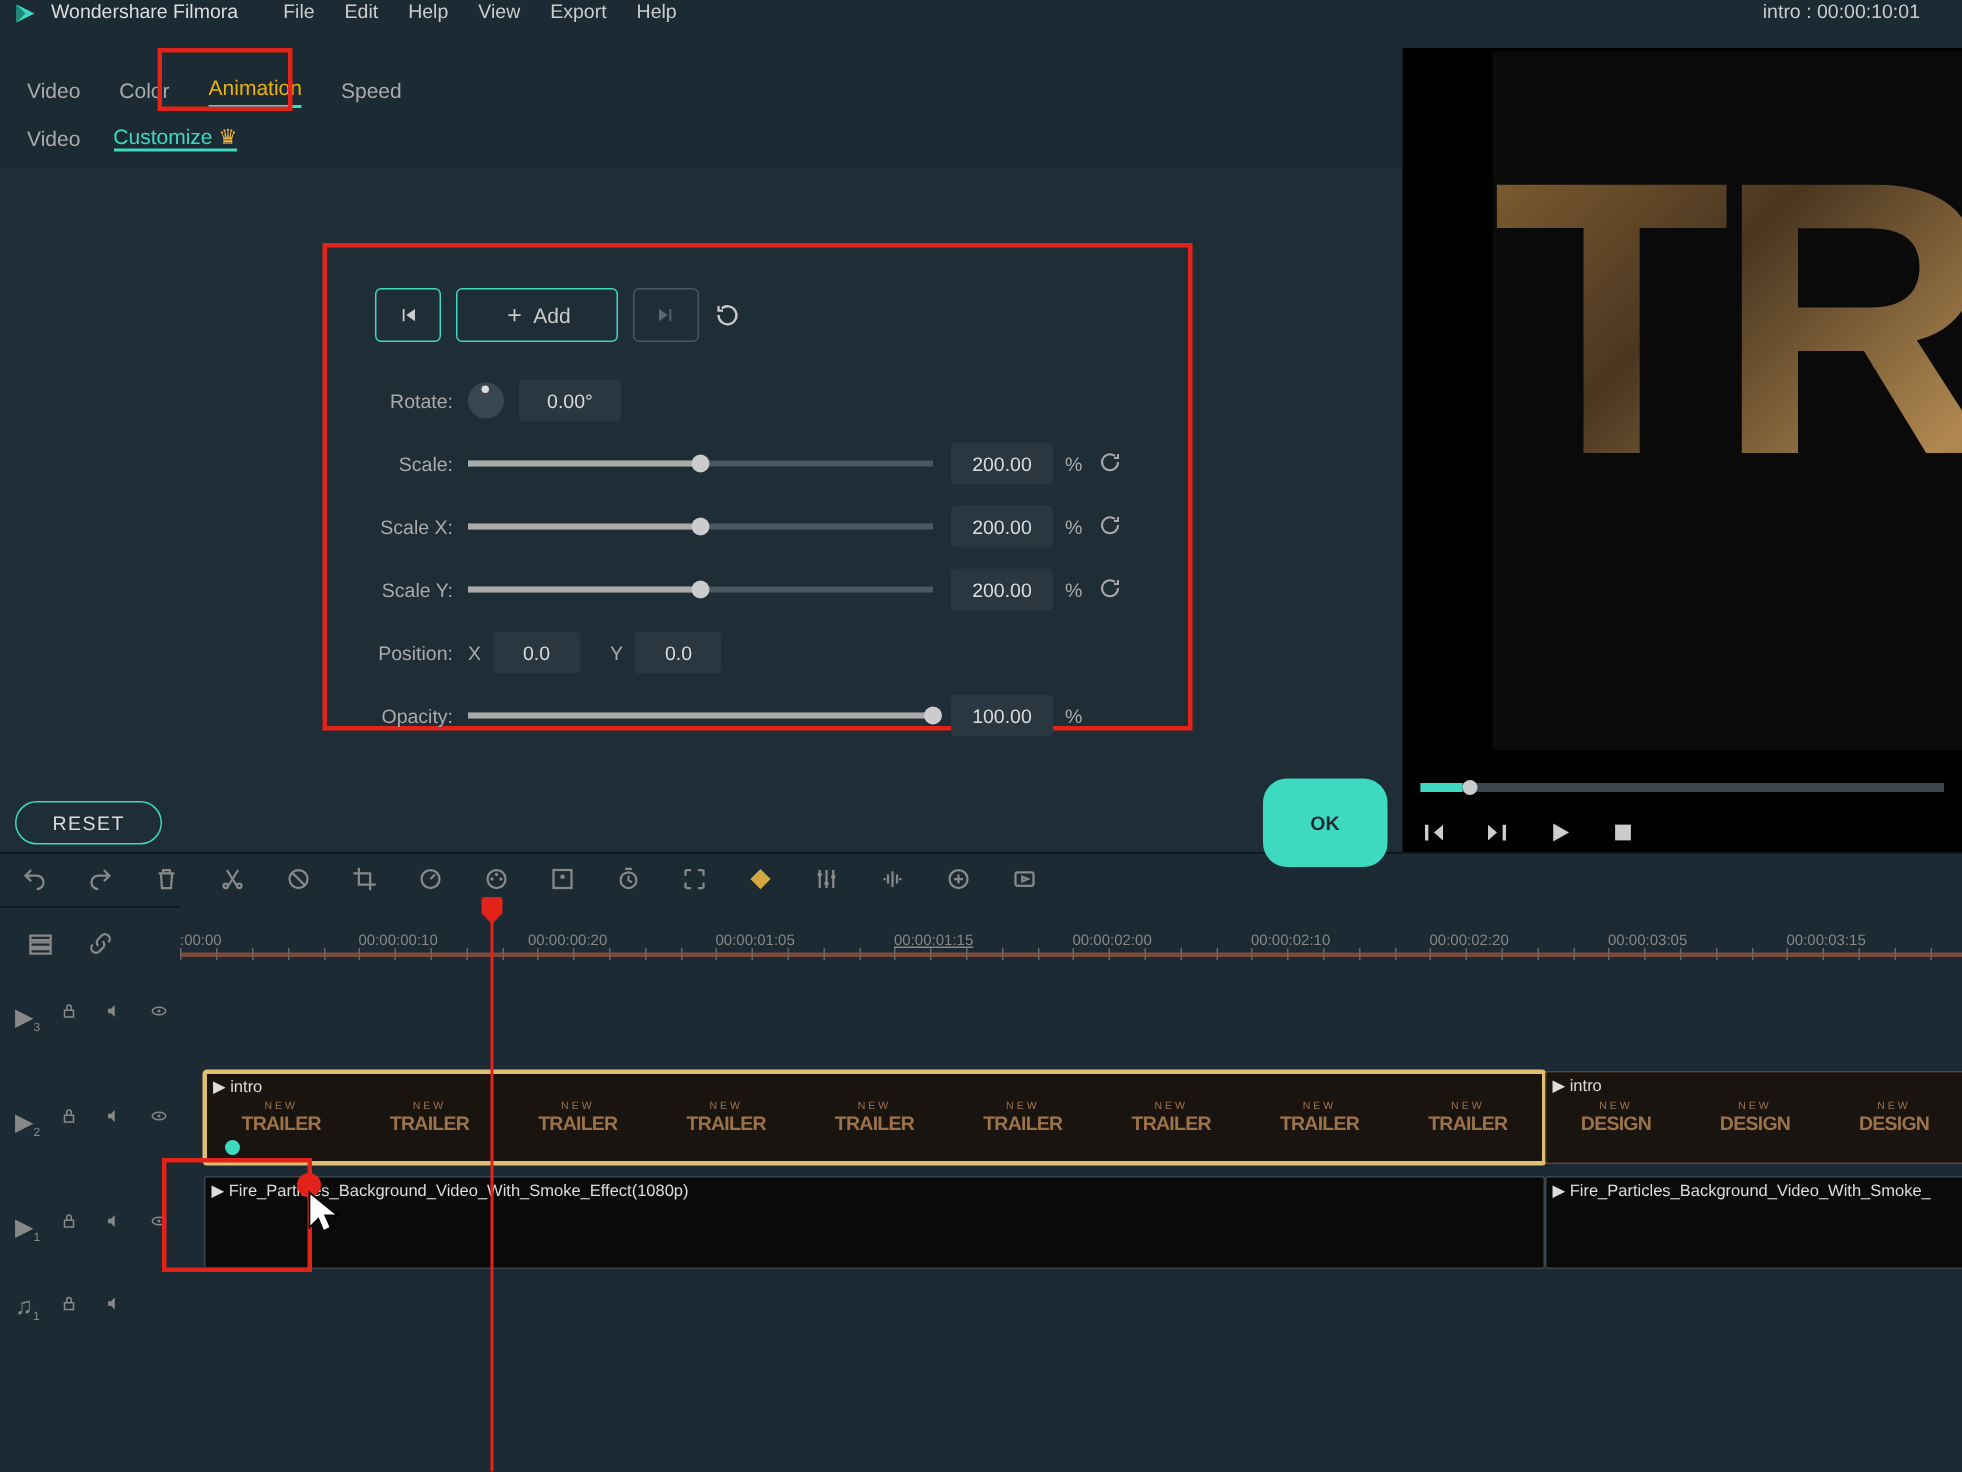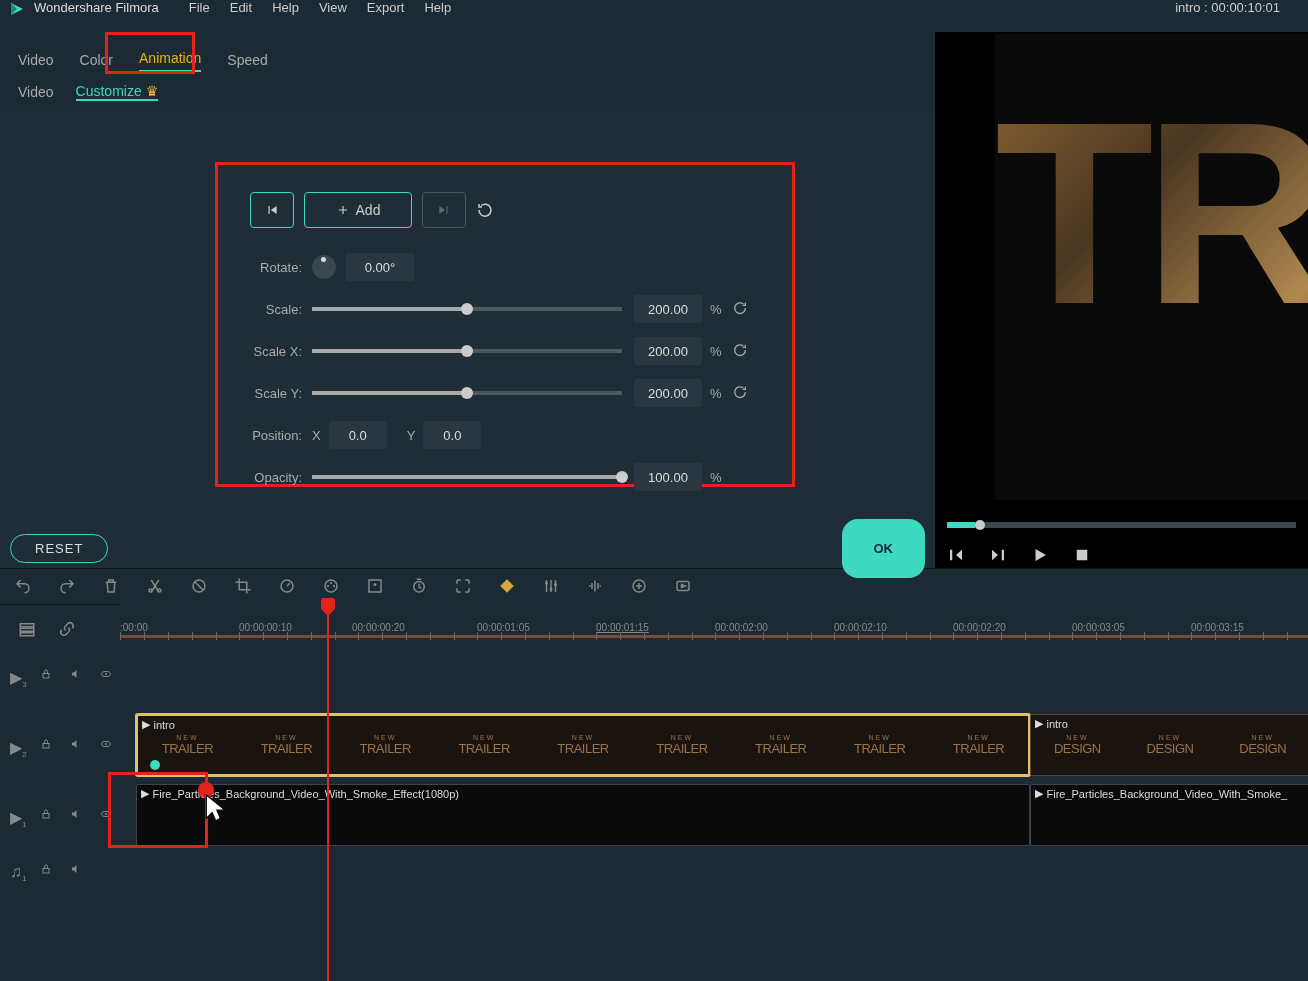--- a/index.html
+++ b/index.html
@@ -71,21 +71,21 @@
 .track.short{height:40px}
 .track-head{width:120px;display:flex;align-items:center;gap:16px;padding-left:10px}
 .th-i{width:14px;height:14px;color:#888;cursor:pointer}
 .track-content{flex:1;position:relative;height:100%}
 .clip{position:absolute;top:4px;bottom:4px;background:#1a1410;border:1px solid #5a4830;border-radius:2px;overflow:hidden;display:flex}
 .clip.selected{border:2px solid #e0c070;box-shadow:0 0 0 1px #e0c070}
 .clip-label{position:absolute;top:2px;left:4px;font-size:11px;color:#ddd;z-index:2;display:flex;align-items:center;gap:3px}
 .clip-thumbs{display:flex;height:100%;width:100%}
 .thumb{flex:1;background:#1a1410;display:flex;flex-direction:column;align-items:center;justify-content:center;font-family:Impact;color:#9c7248}
 .thumb-new{font-size:7px;letter-spacing:2px}
-.thumb-title{font-size:13px;font-weight:400;letter-spacing:-0.5px}
+.thumb-title{font-size:13px;font-weight:700;letter-spacing:-0.5px}
 .keyframe-dot{position:absolute;width:10px;height:10px;background:#3dd9c1;border-radius:50%;bottom:4px;left:12px;z-index:3}
 .clip-dark{background:#0a0a0a}
 .hl-clip{position:absolute;left:108px;top:772px;width:100px;height:76px;border:3px solid #e2231a;z-index:25;pointer-events:none}
 .cursor-arrow{position:absolute;left:204px;top:792px;z-index:30;pointer-events:none}
 .red-dot{position:absolute;left:198px;top:782px;width:16px;height:16px;background:#e2231a;border-radius:50%;z-index:29}
 svg{display:block}
 </style>
 </head>
 <body>
 

